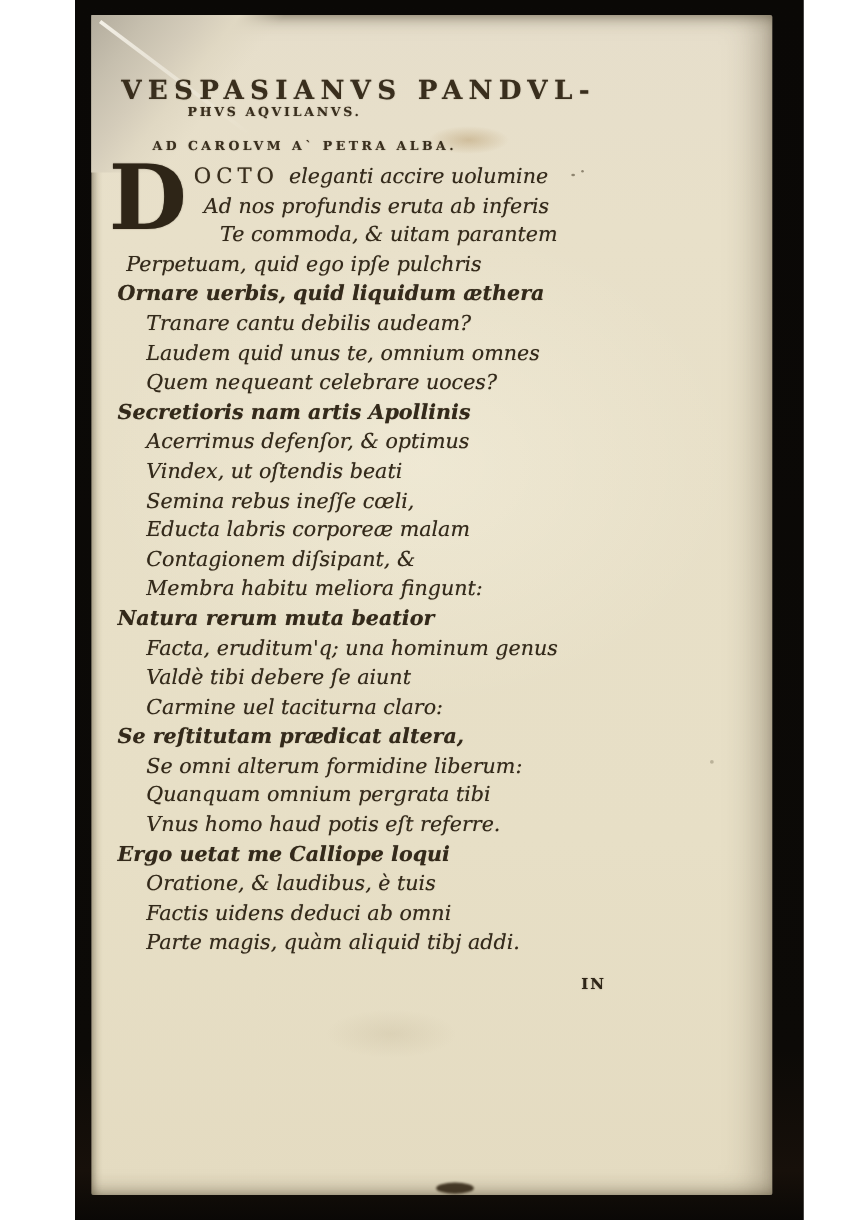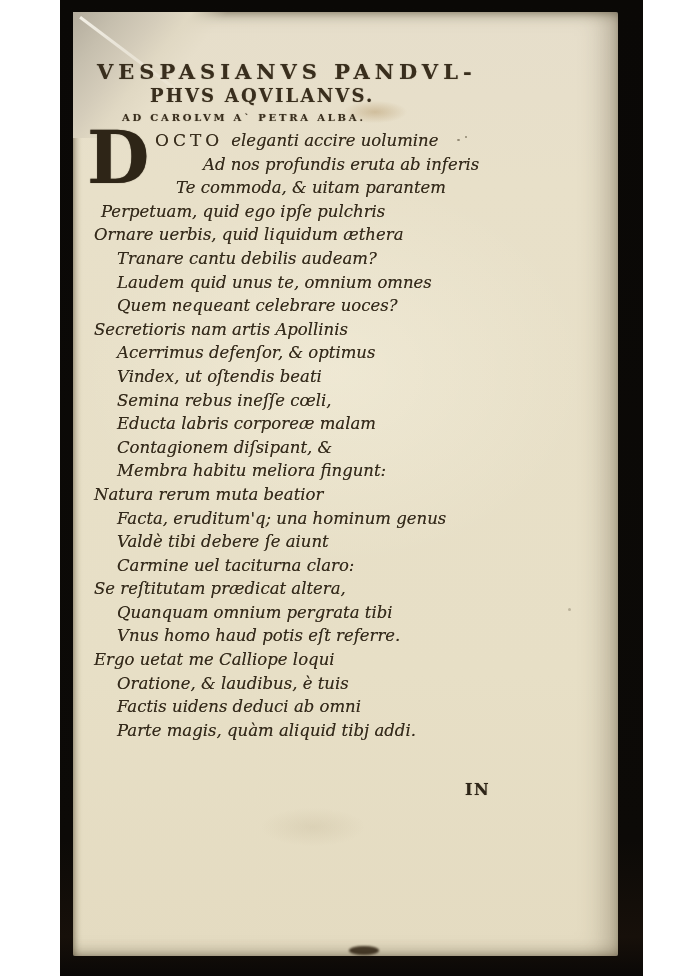--- a/index.html
+++ b/index.html
@@ -48,47 +48,47 @@
   .speck.s2{left:392px;top:124px;width:2px;height:2px;}
   .speck.s3{left:495px;top:596px;width:3px;height:3px;opacity:.5;}
   .smudge{
     position:absolute;left:276px;top:934px;width:30px;height:9px;border-radius:50%;
     background:rgba(44,30,14,0.85);filter:blur(1px);
   }
   
   .t-line{position:absolute;white-space:nowrap;color:#392e1d;
           text-shadow:0 0 1px rgba(57,46,29,0.45);}
   .title1{left:24px;top:47px;font-size:21px;font-weight:bold;letter-spacing:5px;}
-  .title2{left:77px;top:73px;font-size:18px;font-weight:bold;letter-spacing:2.2px;}
+  .title2{left:77px;top:73px;font-size:10px;font-weight:bold;letter-spacing:2.2px;}
   .dedic {left:49px;top:100px;font-size:10px;font-weight:bold;letter-spacing:2.8px;}
 
   .dropcap{
     position:absolute;left:14px;top:110px;
     font-size:72px;line-height:1;font-weight:bold;color:#2e2517;
     text-shadow:0 0 1px rgba(46,37,23,0.6);
   }
   .poem{position:absolute;left:0;top:117px;width:100%;}
   .poem-line{
     height:23.6px;line-height:23.6px;white-space:nowrap;
     font-style:italic;font-size:16.5px;color:#33291a;
     text-shadow:0 0 0.6px rgba(51,41,26,0.55);
   }
-  .l-flush {padding-left:21px;}
+  .l-flush {padding-left:21px;font-weight:bold;}
   .l-indent{padding-left:44px;}
   .l-p4    {padding-left:28px;}
   .l-dc0   {padding-left:82px;}
-  .l-dc1   {padding-left:90px;margin-left:40px;}
+  .l-dc1   {padding-left:90px;}
   .l-dc2   {padding-left:103px;}
   .opening-word{
     font-style:normal;font-size:17px;letter-spacing:4px;color:#392e1d;
     padding-right:8px;
   }
   .signature{
     position:absolute;left:392px;top:768px;
-    font-size:16px;font-weight:bold;letter-spacing:1.5px;color:#2e2517;
+    font-size:12px;font-weight:bold;letter-spacing:1.5px;color:#2e2517;
     text-shadow:0 0 1px rgba(46,37,23,0.6);
   }
 </style>
 </head>
 <body>
 
 <div class="scan">
   <div class="paper">
 
     <div class="corner-tear"></div>
@@ -118,20 +118,21 @@
       <div class="poem-line l-indent">Vindex, ut oſtendis beati</div>
       <div class="poem-line l-indent">Semina rebus ineſſe cœli,</div>
       <div class="poem-line l-indent">Educta labris corporeæ malam</div>
       <div class="poem-line l-indent">Contagionem diſsipant, &amp;</div>
       <div class="poem-line l-indent">Membra habitu meliora fingunt:</div>
       <div class="poem-line l-flush">Natura rerum muta beatior</div>
       <div class="poem-line l-indent">Facta, eruditum'q; una hominum genus</div>
       <div class="poem-line l-indent">Valdè tibi debere ſe aiunt</div>
       <div class="poem-line l-indent">Carmine uel taciturna claro:</div>
       <div class="poem-line l-flush">Se reſtitutam prædicat altera,</div>
+      <div class="poem-line l-indent">Se omni alterum formidine liberum:</div>
       <div class="poem-line l-indent">Quanquam omnium pergrata tibi</div>
       <div class="poem-line l-indent">Vnus homo haud potis eſt referre.</div>
       <div class="poem-line l-flush">Ergo uetat me Calliope loqui</div>
       <div class="poem-line l-indent">Oratione, &amp; laudibus, è tuis</div>
       <div class="poem-line l-indent">Factis uidens deduci ab omni</div>
       <div class="poem-line l-indent">Parte magis, quàm aliquid tibj addi.</div>
     </div>
 
     <div class="signature">IN</div>
   </div>

